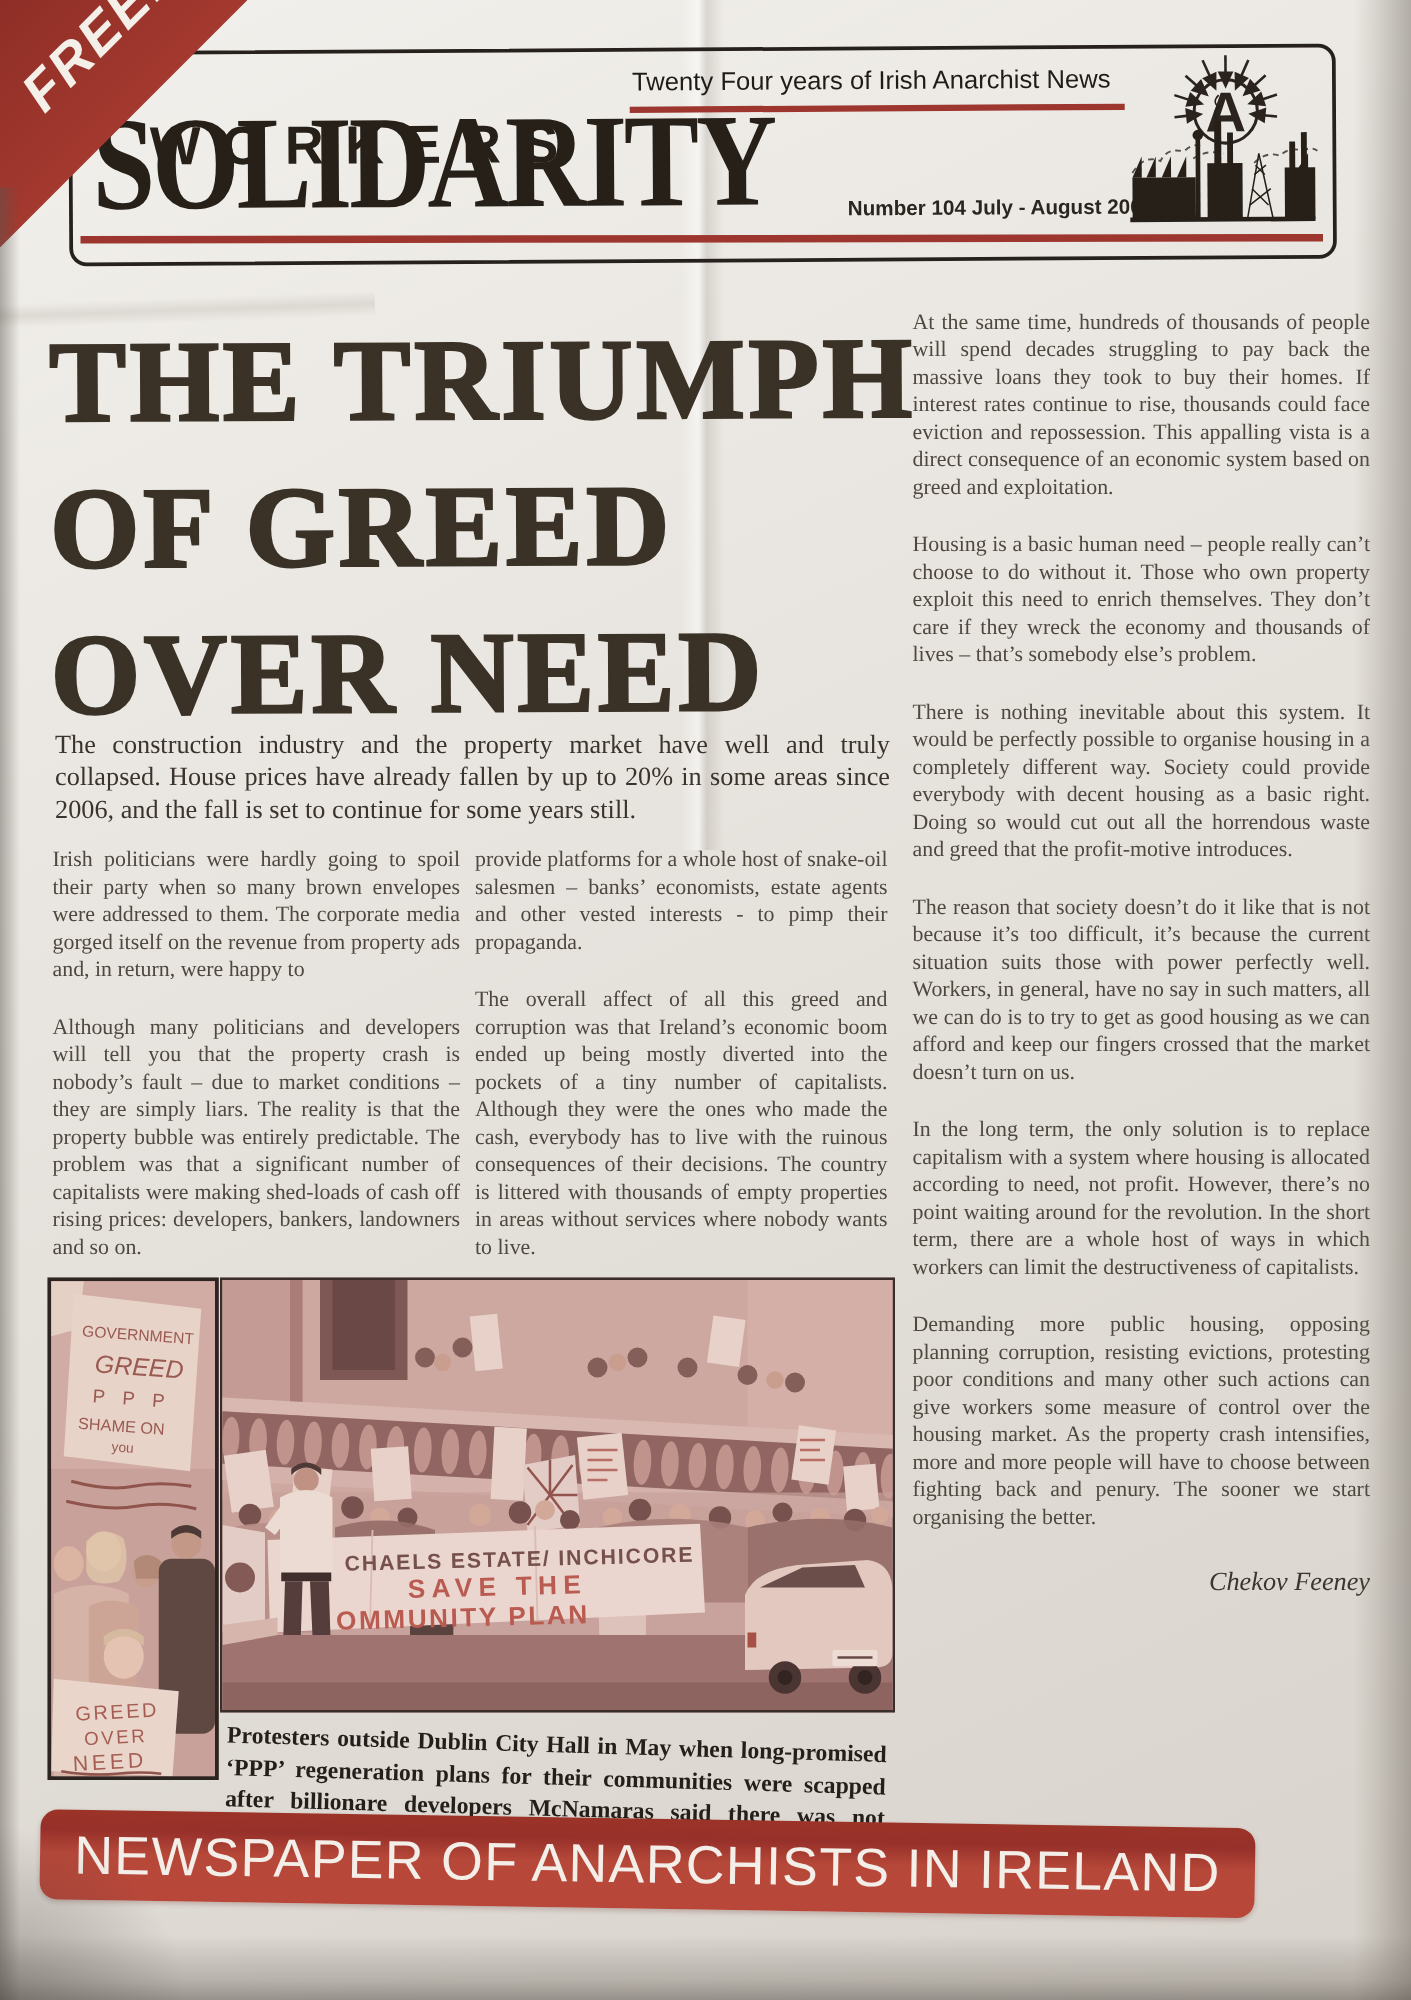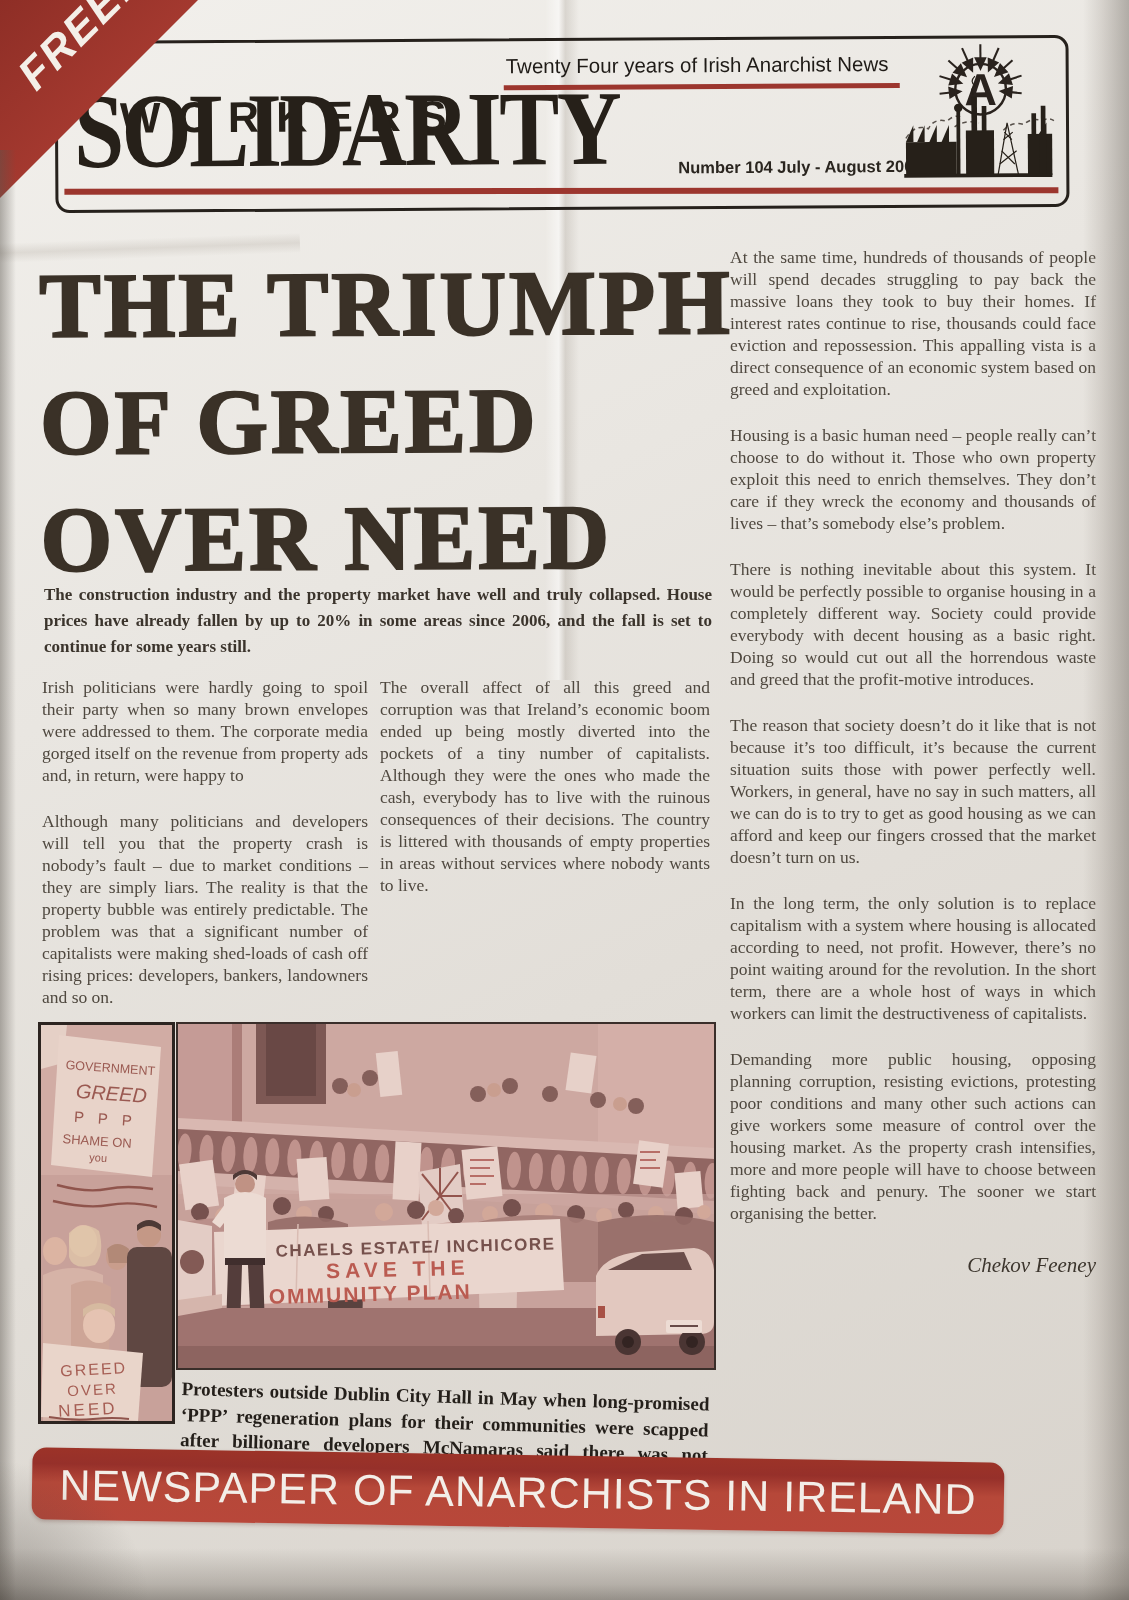--- a/index.html
+++ b/index.html
@@ -39,22 +39,22 @@
   .free-tri{position:absolute;left:0;top:0;width:200px;height:200px;
     background:linear-gradient(135deg,#8e2e26 0%,#a63a30 55%,#9c352c 100%);
     clip-path:polygon(0 0,198px 0,0 198px);}
   .free-text{position:absolute;left:8px;top:64px;transform:rotate(-45deg);transform-origin:left top;
     font-family:"Liberation Sans",sans-serif;font-weight:bold;font-style:italic;
     font-size:44px;color:#f4efe8;letter-spacing:2px;}
   
   .headline{position:absolute;left:40px;top:246px;width:690px;transform:rotate(-.3deg);}
   .headline div{font-size:92px;line-height:117px;font-weight:bold;letter-spacing:3px;
     color:#3a3127;-webkit-text-stroke:2.2px #3a3127;white-space:nowrap;}
-  .standfirst{position:absolute;left:44px;top:582px;width:668px;font-size:17px;line-height:26px;
-    font-weight:bold;color:#3b342c;text-align:justify;}
+  .standfirst{position:absolute;left:44px;top:582px;width:668px;font-size:21px;line-height:26px;
+    font-weight:normal;color:#3b342c;text-align:justify;}
   
   .col{position:absolute;font-size:17.5px;line-height:22px;text-align:justify;color:#4f483f;}
   .col p{margin:0 0 24px 0;}
   #col1{left:42px;top:676px;width:326px;}
   #col2{left:380px;top:676px;width:330px;}
   #col3{left:730px;top:246px;width:366px;}
   .byline{margin-top:30px;text-align:right;font-style:italic;font-size:21px;color:#3c352d;}
   
   .photo-strip{position:absolute;left:38px;top:1022px;width:131px;height:396px;
     border:3px solid #2c2420;box-sizing:content-box;background:#c9a49e;}
@@ -167,20 +167,21 @@
     <div>OVER NEED</div>
   </div>
 
   <div class="standfirst">The construction industry and the property market have well and truly collapsed.  House prices have already fallen by up to 20% in some areas since 2006, and the fall is set to continue for some years still.</div>
 
   <div id="col1" class="col">
     <p>Irish politicians were hardly going to spoil their party when so many brown envelopes were addressed to them.  The corporate media gorged itself on the revenue from property ads and, in return, were happy to</p>
     <p>Although many politicians and developers will tell you that the property crash is nobody’s fault – due to market conditions – they are simply liars.  The reality is that the property bubble was entirely predictable.  The problem was that a significant number of capitalists were making shed-loads of cash off rising prices: developers, bankers, landowners and so on.</p>
   </div>
   <div id="col2" class="col">
+    <p>provide platforms for a whole host of snake-oil salesmen – banks’ economists, estate agents and other vested interests - to pimp their propaganda.</p>
     <p>The overall affect of all this greed and corruption was that Ireland’s economic boom ended up being mostly diverted into the pockets of a tiny number of capitalists.  Although they were the ones who made the cash, everybody has to live with the ruinous consequences of their decisions.  The country is littered with thousands of empty properties in areas without services where nobody wants to live.</p>
   </div>
   <div id="col3" class="col">
     <p>At the same time, hundreds of thousands of people will spend decades struggling to pay back the massive loans they took to buy their homes.  If interest rates continue to rise, thousands could face eviction and repossession.  This appalling vista is a direct consequence of an economic system based on greed and exploitation.</p>
     <p>Housing is a basic human need – people really can’t choose to do without it.  Those who own property exploit this need to enrich themselves.  They don’t care if they wreck the economy and thousands of lives – that’s somebody else’s problem.</p>
     <p>There is nothing inevitable about this system.  It would be perfectly possible to organise housing in a completely different way.  Society could provide everybody with decent housing as a basic right.  Doing so would cut out all the horrendous waste and greed that the profit-motive introduces.</p>
     <p>The reason that society doesn’t do it like that is not because it’s too difficult, it’s because the current situation suits those with power perfectly well.  Workers, in general, have no say in such matters, all we can do is to try to get as good housing as we can afford and keep our fingers crossed that the market doesn’t turn on us.</p>
     <p>In the long term, the only solution is to replace capitalism with a system where housing is allocated according to need, not profit.  However, there’s no point waiting around for the revolution.  In the short term, there are a whole host of ways in which workers can limit the destructiveness of capitalists.</p>
     <p>Demanding more public housing, opposing planning corruption, resisting evictions, protesting poor conditions and many other such actions can give workers some measure of control over the housing market.  As the property crash intensifies, more and more people will have to choose between fighting back and penury.  The sooner we start organising the better.</p>
     <div class="byline">Chekov Feeney</div>

